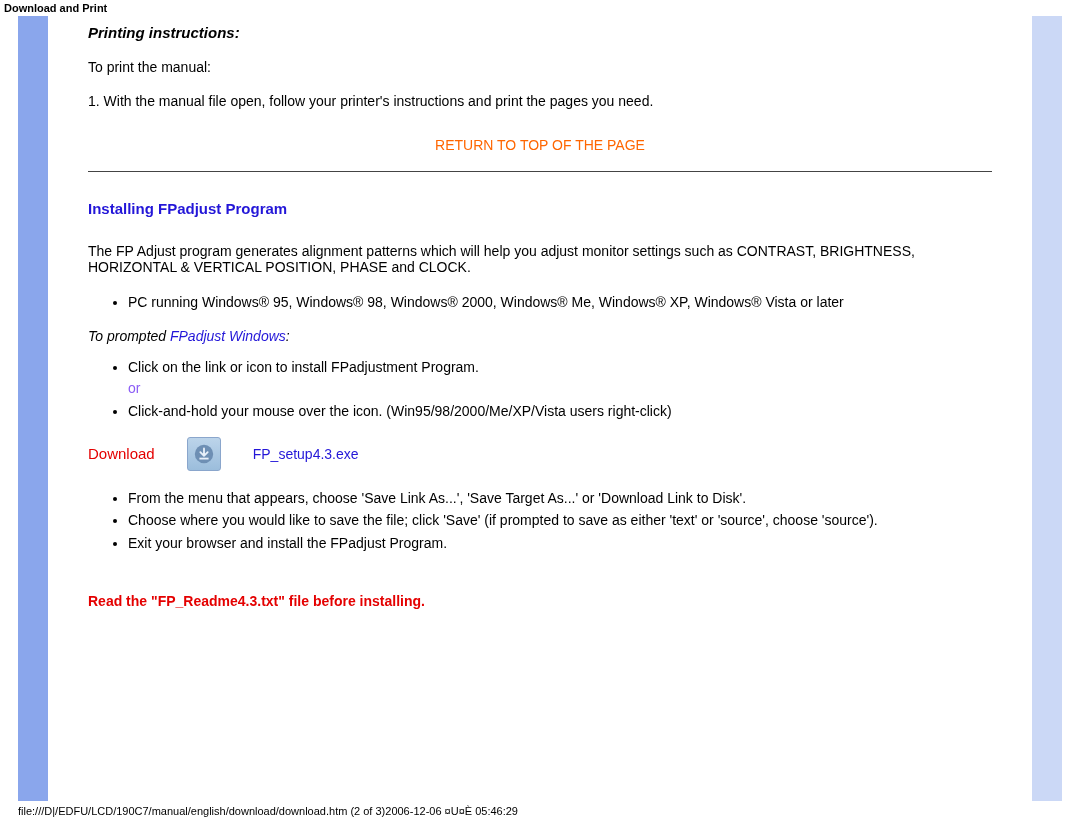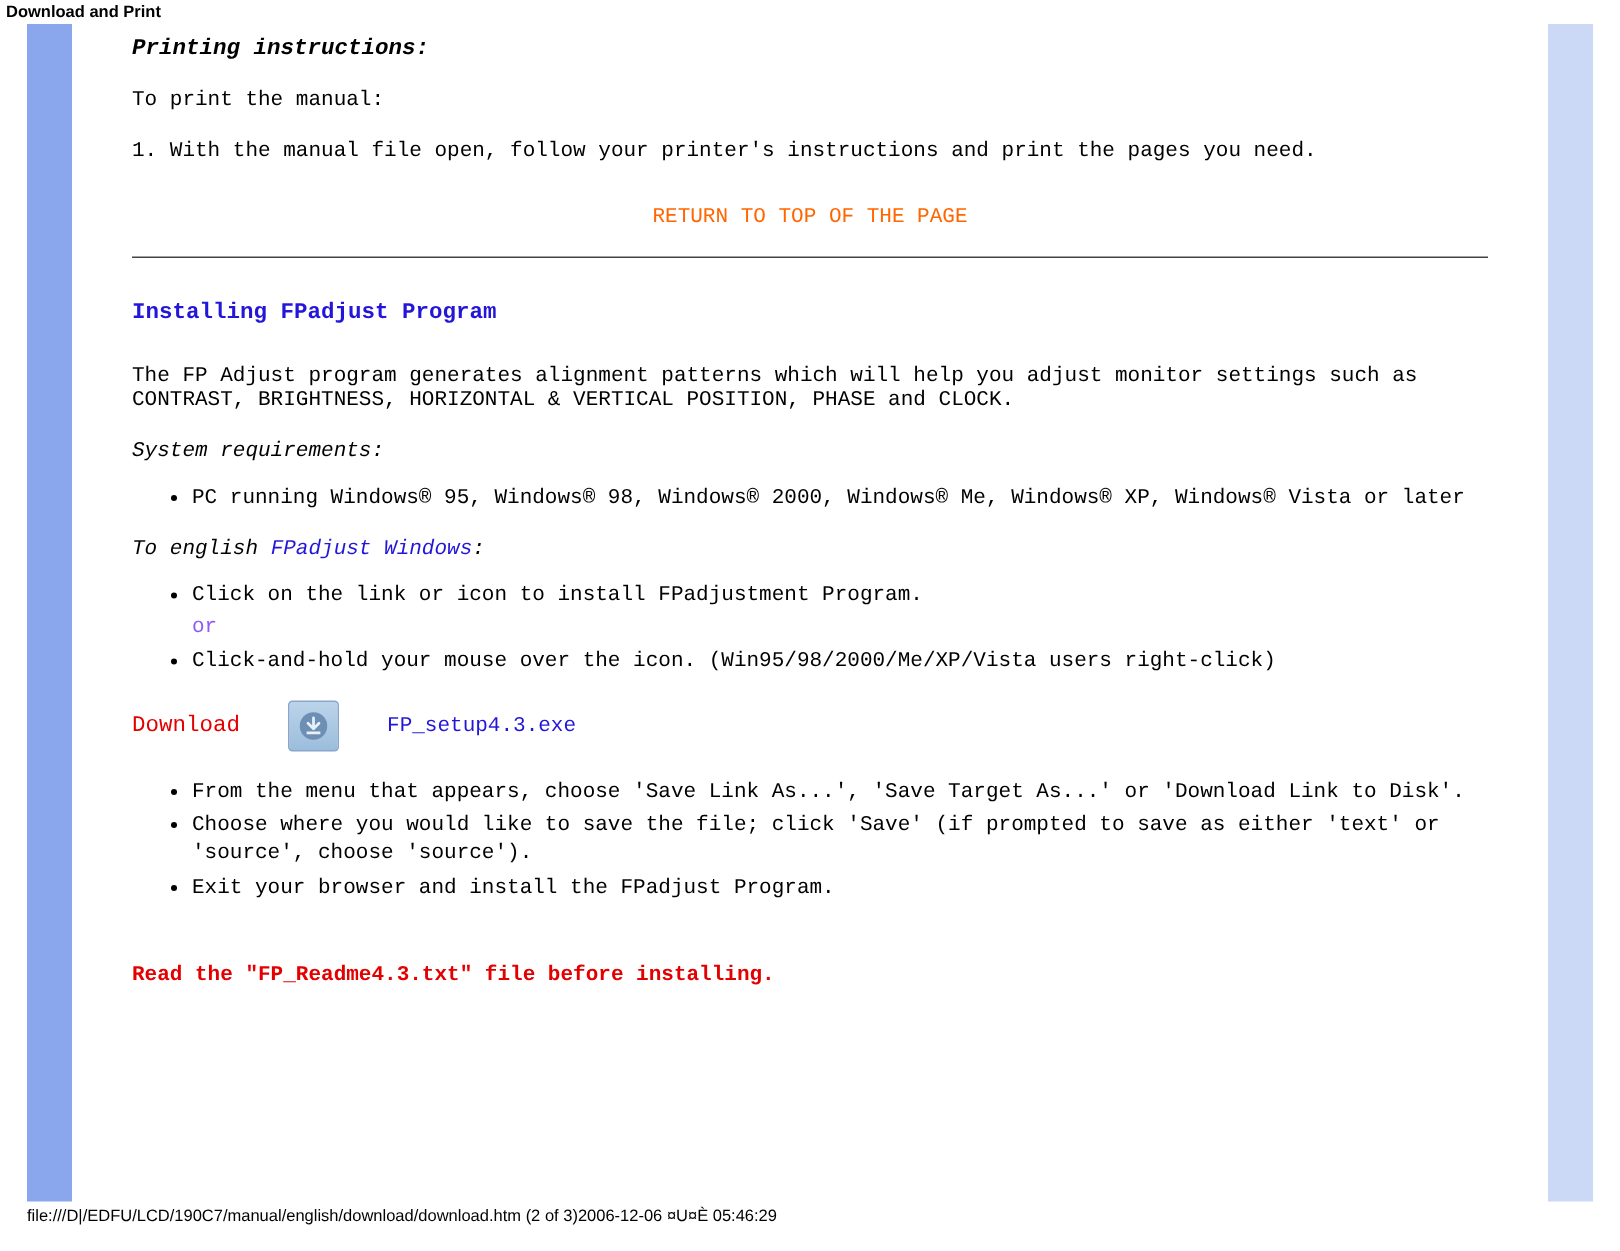--- a/index.html
+++ b/index.html
@@ -13,21 +13,20 @@
   }
   .page-title {
     font-size: 11px;
     padding: 2px 4px;
     font-weight: bold;
   }
   .content-frame {
     margin: 0 18px;
     display: flex;
     min-height: 785px;
-    font-family: Liberation Mono, monospace;
   }
   .side-bar {
     width: 30px;
     flex: 0 0 30px;
   }
   .side-left  { background: #8aa6ec; }
   .side-right { background: #cbd8f6; }
   .main {
     flex: 1;
     background: #ffffff;
@@ -133,28 +132,27 @@
     <p>1. With the manual file open, follow your printer's instructions and print the pages you need.</p>
 
     <div class="return-link">RETURN TO TOP OF THE PAGE</div>
 
     <hr class="sep">
 
     <div class="blue-heading">Installing FPadjust Program</div>
 
     <p>The FP Adjust program generates alignment patterns which will help you adjust monitor settings such as CONTRAST, BRIGHTNESS, HORIZONTAL &amp; VERTICAL POSITION, PHASE and CLOCK.</p>
 
-    <div class="subhead-italic">System requirements:</div>
 
     <ul class="bullets">
       <li>PC running Windows® 95, Windows® 98, Windows® 2000, Windows® Me, Windows® XP, Windows® Vista or later</li>
     </ul>
 
     <div class="subhead-italic">
-      <span>To english </span><span class="blue-inline">FPadjust Windows</span><span>:</span>
+      <span>To prompted </span><span class="blue-inline">FPadjust Windows</span><span>:</span>
     </div>
 
     <ul class="bullets">
       <li>
         <span>Click on the link or icon to install FPadjustment Program.</span>
         <div class="or-line">or</div>
       </li>
       <li>Click-and-hold your mouse over the icon. (Win95/98/2000/Me/XP/Vista users right-click)</li>
     </ul>
 

